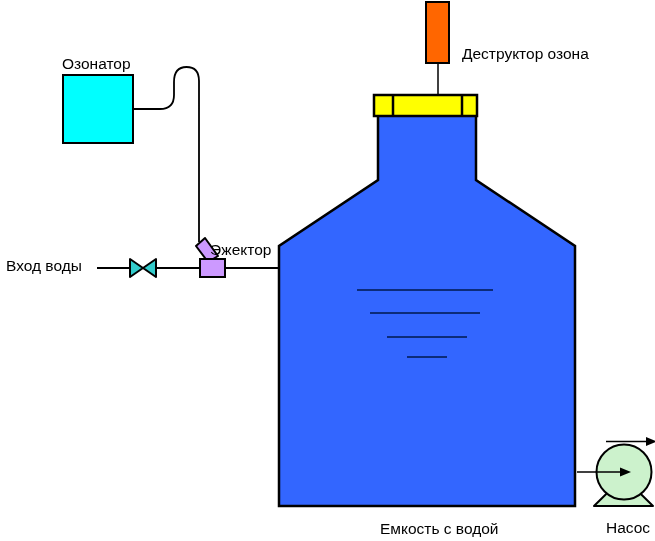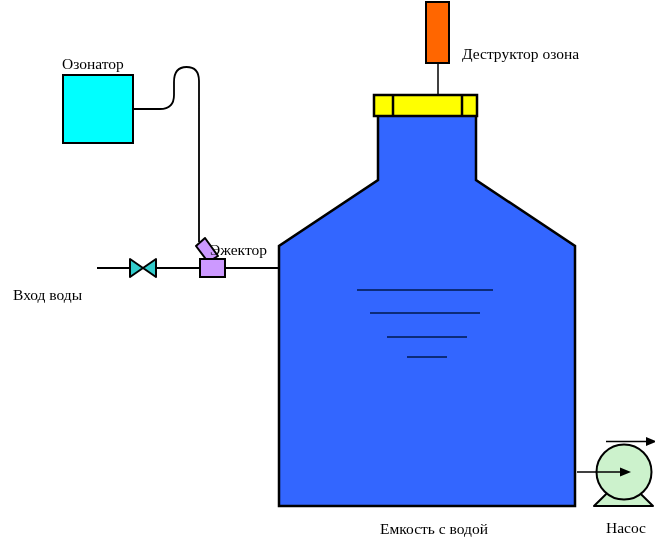--- a/index.html
+++ b/index.html
@@ -1,34 +1,34 @@
 <!DOCTYPE html>
 <html><head>
 <meta charset="utf-8">
 <style>
   html,body{margin:0;padding:0;background:#fff;}
   #canvas{
     position:relative;
     width:655px;height:541px;
     background:#ffffff;
-    font-family:Liberation Serif, serif;
+    font-family:Liberation Sans, sans-serif;
     overflow:hidden;
   }
   #schematic{position:absolute;left:0;top:0;}
   .lbl{
     position:absolute;
     font-size:15.5px;
     line-height:1.1;
     color:#000;
     white-space:nowrap;
   }
   .lbl-ozonator{left:62px;top:55px;}
   .lbl-destructor{left:462px;top:45px;}
   .lbl-ejector{left:210px;top:241px;}
-  .lbl-water-inlet{left:13px;top:257px;margin-top:29px;}
+  .lbl-water-inlet{left:6px;top:257px;}
   .lbl-inlet-valve{left:83px;top:284px;}
   .lbl-tank{left:368px;top:520px;margin-left:12px;}
   .lbl-pump{left:606px;top:519px;}
 </style>
 </head>
 <body>
 
 <div id="canvas">
 
   <svg id="schematic" width="655" height="541" viewBox="0 0 655 541">

